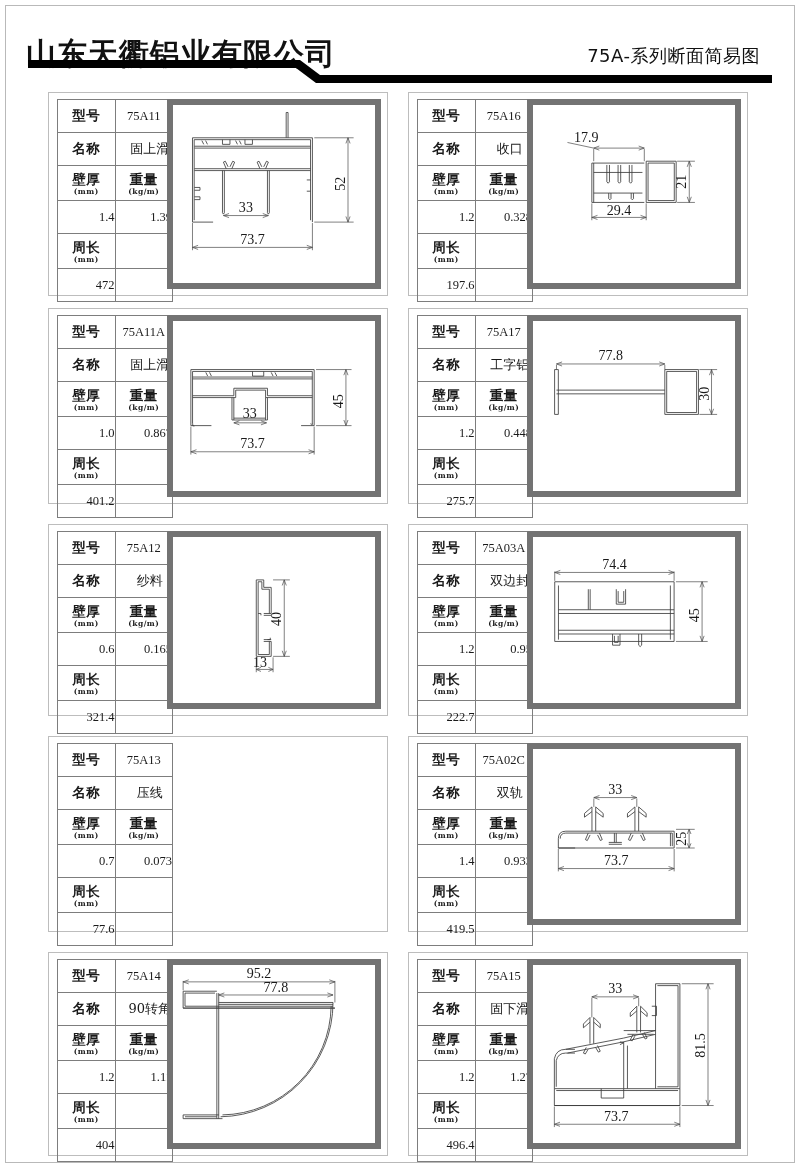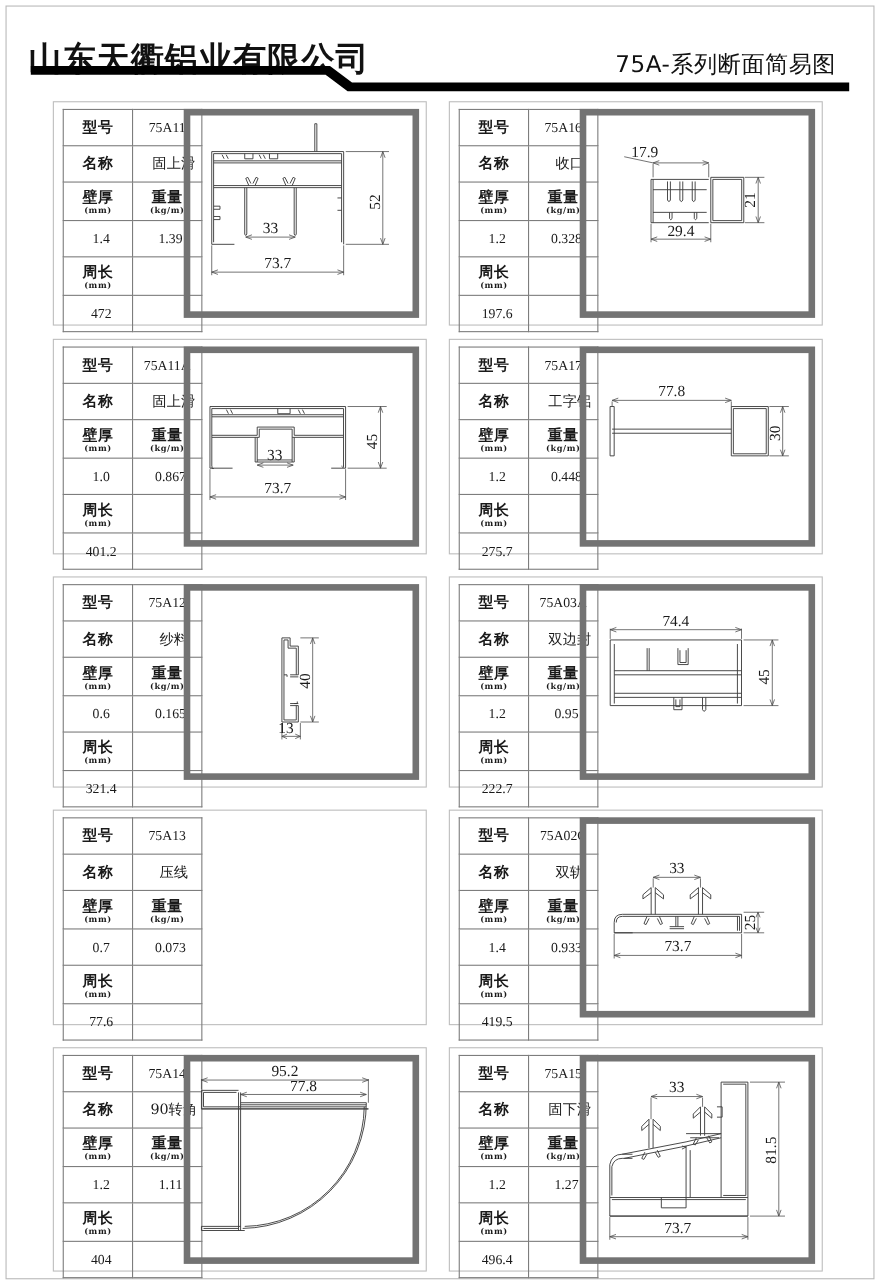--- a/index.html
+++ b/index.html
@@ -32,38 +32,38 @@
     font-size: 30px;
     font-weight: bold;
     letter-spacing: 1px;
     color: #111;
     font-family: "DejaVu Sans", "Liberation Sans", sans-serif;
     white-space: nowrap;
   }
   #sheet-title {
     position: absolute;
     right: 40px; top: 44px;
-    font-size: 21px;
+    font-size: 18px;
     color: #111;
     letter-spacing: 0.5px;
     font-family: "DejaVu Sans", "Liberation Sans", sans-serif;
     white-space: nowrap;
     margin-left: 20px;
   }
   #header-rule { position: absolute; left: 0; top: 56px; width: 800px; height: 28px; }
   
   .card {
     position: absolute;
     border: 1px solid #bdbdbd;
     background: #fff;
   }
   .spec-table {
     position: absolute;
     left: 8px; top: 6px;
-    width: 127px;
+    width: 116px;
     border-collapse: collapse;
     table-layout: fixed;
   }
   .spec-table td {
     border: 1px solid #7d7d7d;
     text-align: center;
     vertical-align: middle;
     color: #1a1a1a;
     font-family: "DejaVu Serif", "Liberation Serif", serif;
     padding: 0;
@@ -75,21 +75,21 @@
   }
   .spec-table td.val {
     font-size: 12.5px;
     font-family: "Liberation Serif", "DejaVu Serif", serif;
   }
   .spec-table td.val.cn {
     font-size: 13px;
     font-family: "DejaVu Serif", "Liberation Serif", serif;
     padding-left: 12px;
   }
-  .spec-table td.leftal { text-align: center; padding-left: 6px; }
+  .spec-table td.leftal { text-align: right; padding-left: 6px; }
   .unit { font-size: 7.5px; display: block; line-height: 1; margin-top: -1px; }
   .r1 td { height: 33px; }
   .r2 td { height: 33px; }
   .r3 td { height: 35px; }
   .r4 td { height: 33px; }
   .r5 td { height: 35px; }
   .r6 td { height: 33px; }
   .drawing {
     position: absolute;
     left: 118px; top: 6px;

